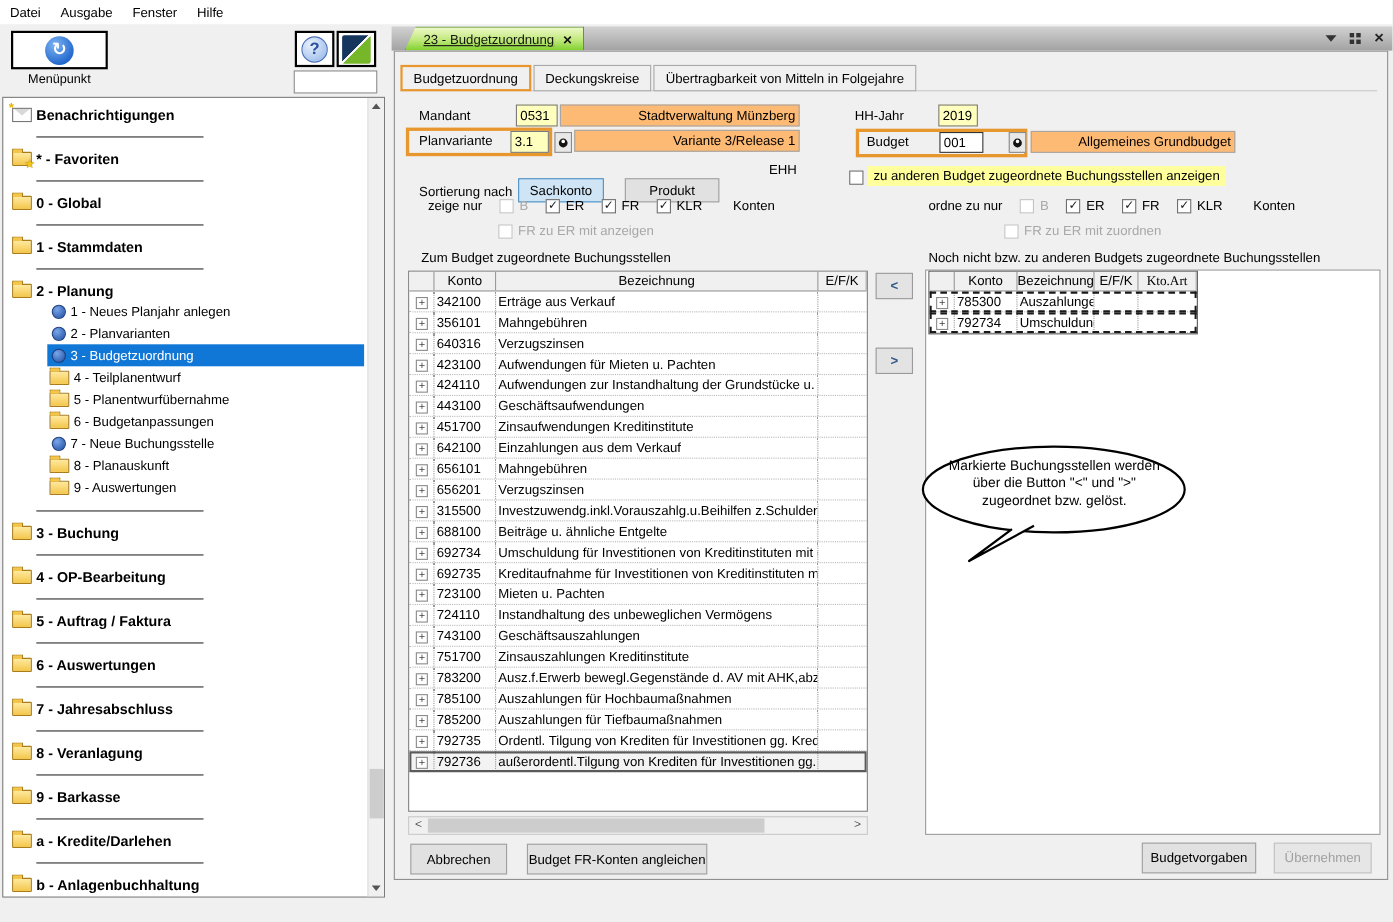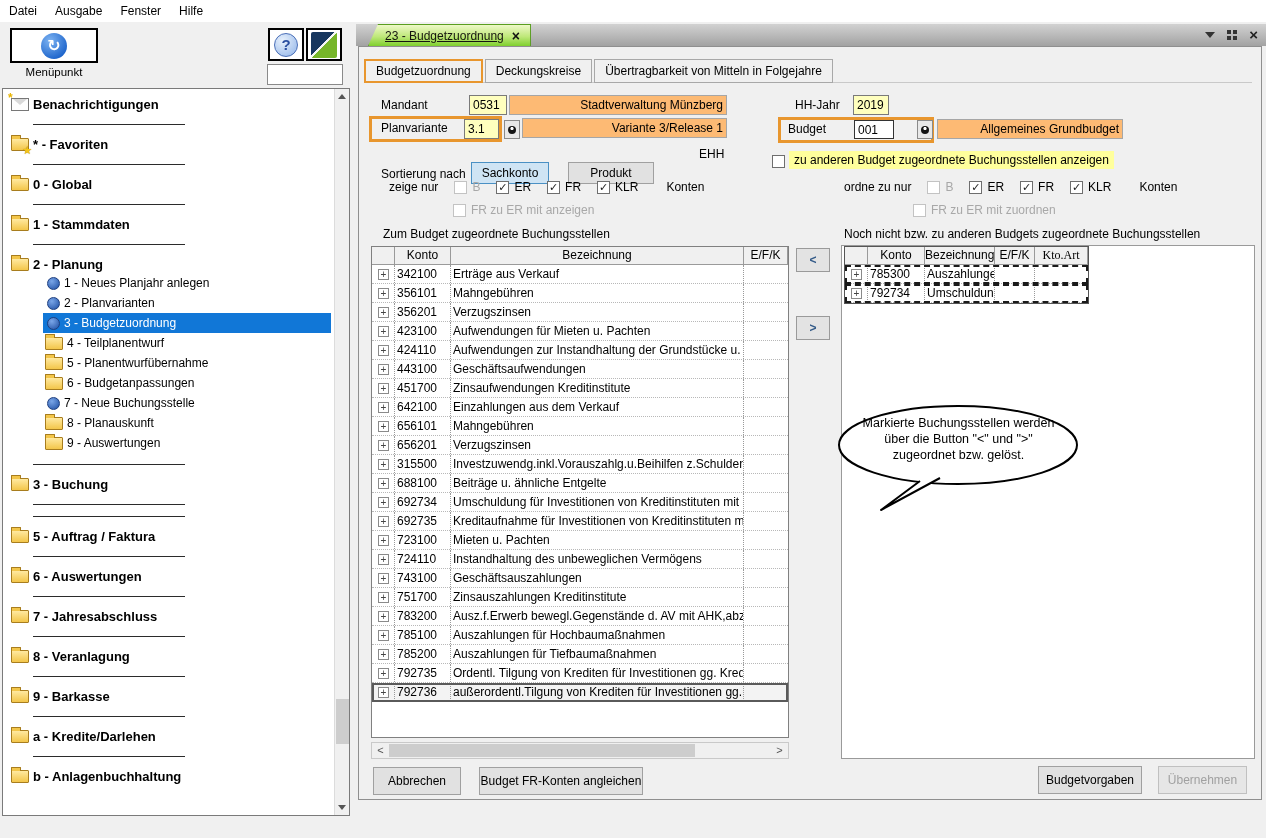--- a/index.html
+++ b/index.html
@@ -195,20 +195,24 @@
       <div class="tree-row child">
         <span class="ic-folder"></span>
         <span class="tree-label">9 - Auswertungen</span>
       </div>
       <div class="tree-sep"></div>
       <div class="tree-row top">
         <span class="ic-folder"></span>
         <span class="tree-label">3 - Buchung</span>
       </div>
       <div class="tree-sep"></div>
+      <div class="tree-row top">
+        <span class="ic-folder"></span>
+        <span class="tree-label">4 - OP-Bearbeitung</span>
+      </div>
       <div class="tree-sep"></div>
       <div class="tree-row top">
         <span class="ic-folder"></span>
         <span class="tree-label">5 - Auftrag / Faktura</span>
       </div>
       <div class="tree-sep"></div>
       <div class="tree-row top">
         <span class="ic-folder"></span>
         <span class="tree-label">6 - Auswertungen</span>
       </div>
@@ -262,21 +266,21 @@
   <div class="inner-tabs">
     <div class="itab active">Budgetzuordnung</div>
     <div class="itab">Deckungskreise</div>
     <div class="itab">Übertragbarkeit von Mitteln in Folgejahre</div>
   </div>
 
   <span class="flabel" style="left:22px;top:51px;">Mandant</span>
   <span class="field" style="left:110px;top:48px;width:38px;">0531</span>
   <span class="field ro" style="left:150px;top:48px;width:218px;">Stadtverwaltung Münzberg</span>
 
-  <span class="flabel" style="left:436px;top:51px;">HH-Jahr</span>
+  <span class="flabel" style="left:418px;top:51px;">HH-Jahr</span>
   <span class="field" style="left:494px;top:48px;width:36px;">2019</span>
 
   <div class="orange-box" style="left:10px;top:69px;width:133px;height:26px;"></div>
   <span class="flabel" style="left:22px;top:74px;">Planvariante</span>
   <span class="field" style="left:105px;top:72px;width:35px;">3.1</span>
   <span class="lookup" style="left:145px;top:73px;">
       <span class="lookup-glyph"></span>
     </span>
   <span class="field ro" style="left:163px;top:71px;width:205px;">Variante 3/Release 1</span>
 
@@ -363,21 +367,21 @@
         <span class="tcell c3"></span>
       </div>
       <div class="trow">
         <span class="tcell c0"><span class="plus">+</span></span>
         <span class="tcell c1">356101</span>
         <span class="tcell c2">Mahngebühren</span>
         <span class="tcell c3"></span>
       </div>
       <div class="trow">
         <span class="tcell c0"><span class="plus">+</span></span>
-        <span class="tcell c1">356201</span>
+        <span class="tcell c1">640316</span>
         <span class="tcell c2">Verzugszinsen</span>
         <span class="tcell c3"></span>
       </div>
       <div class="trow">
         <span class="tcell c0"><span class="plus">+</span></span>
         <span class="tcell c1">423100</span>
         <span class="tcell c2">Aufwendungen für Mieten u. Pachten</span>
         <span class="tcell c3"></span>
       </div>
       <div class="trow">

